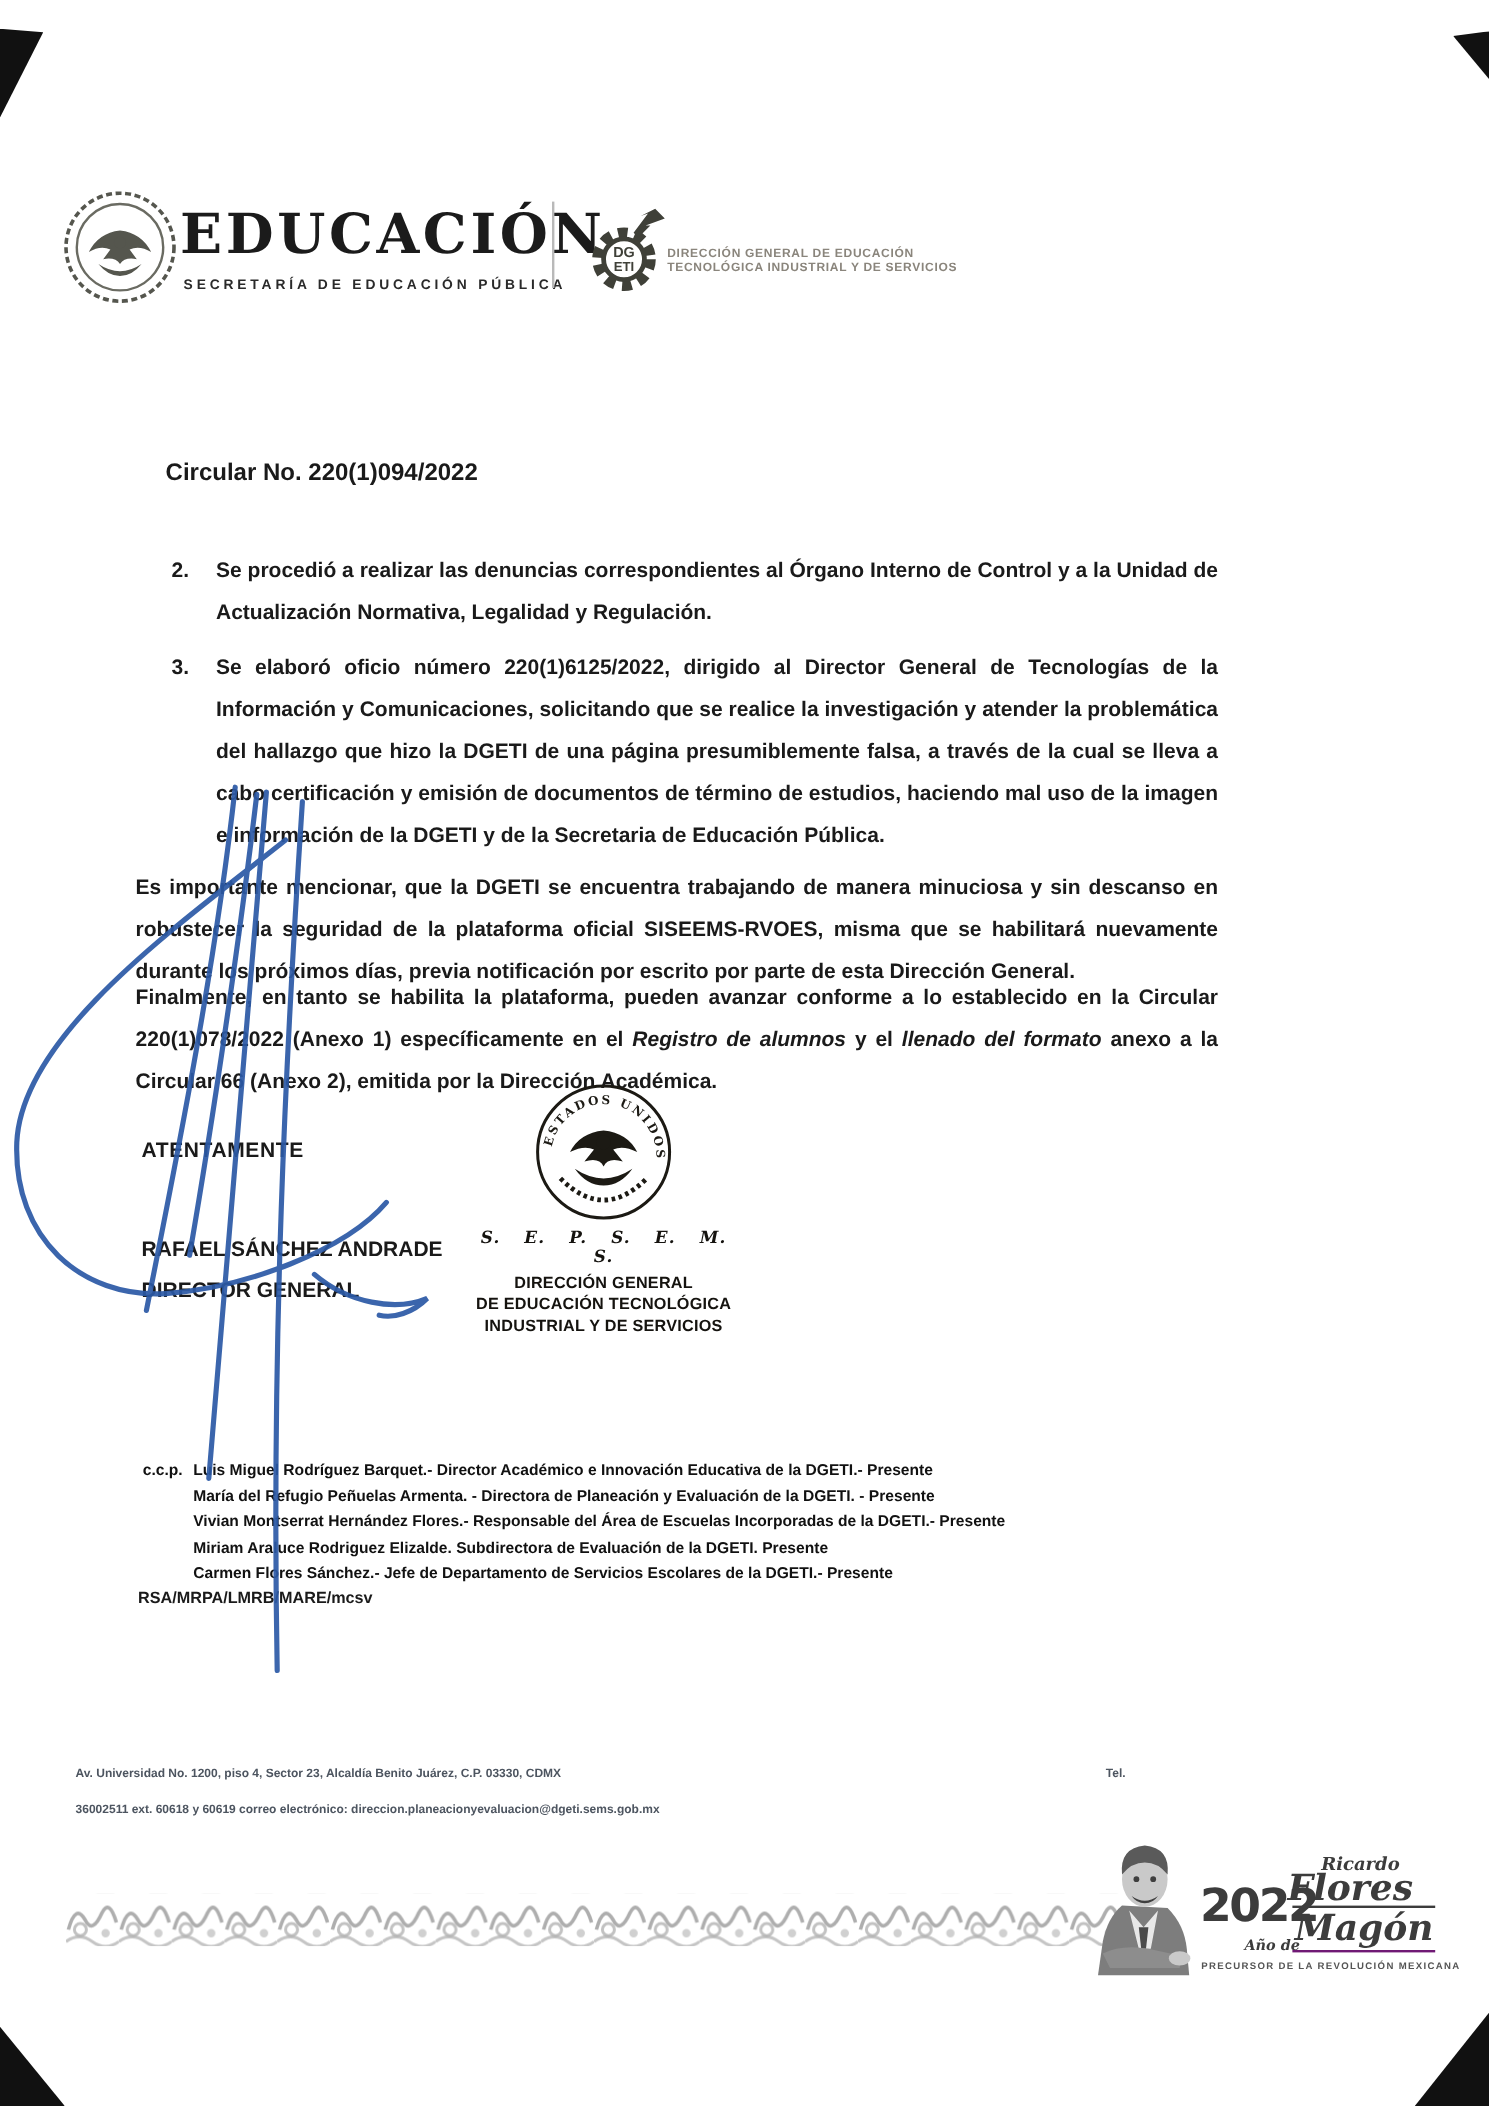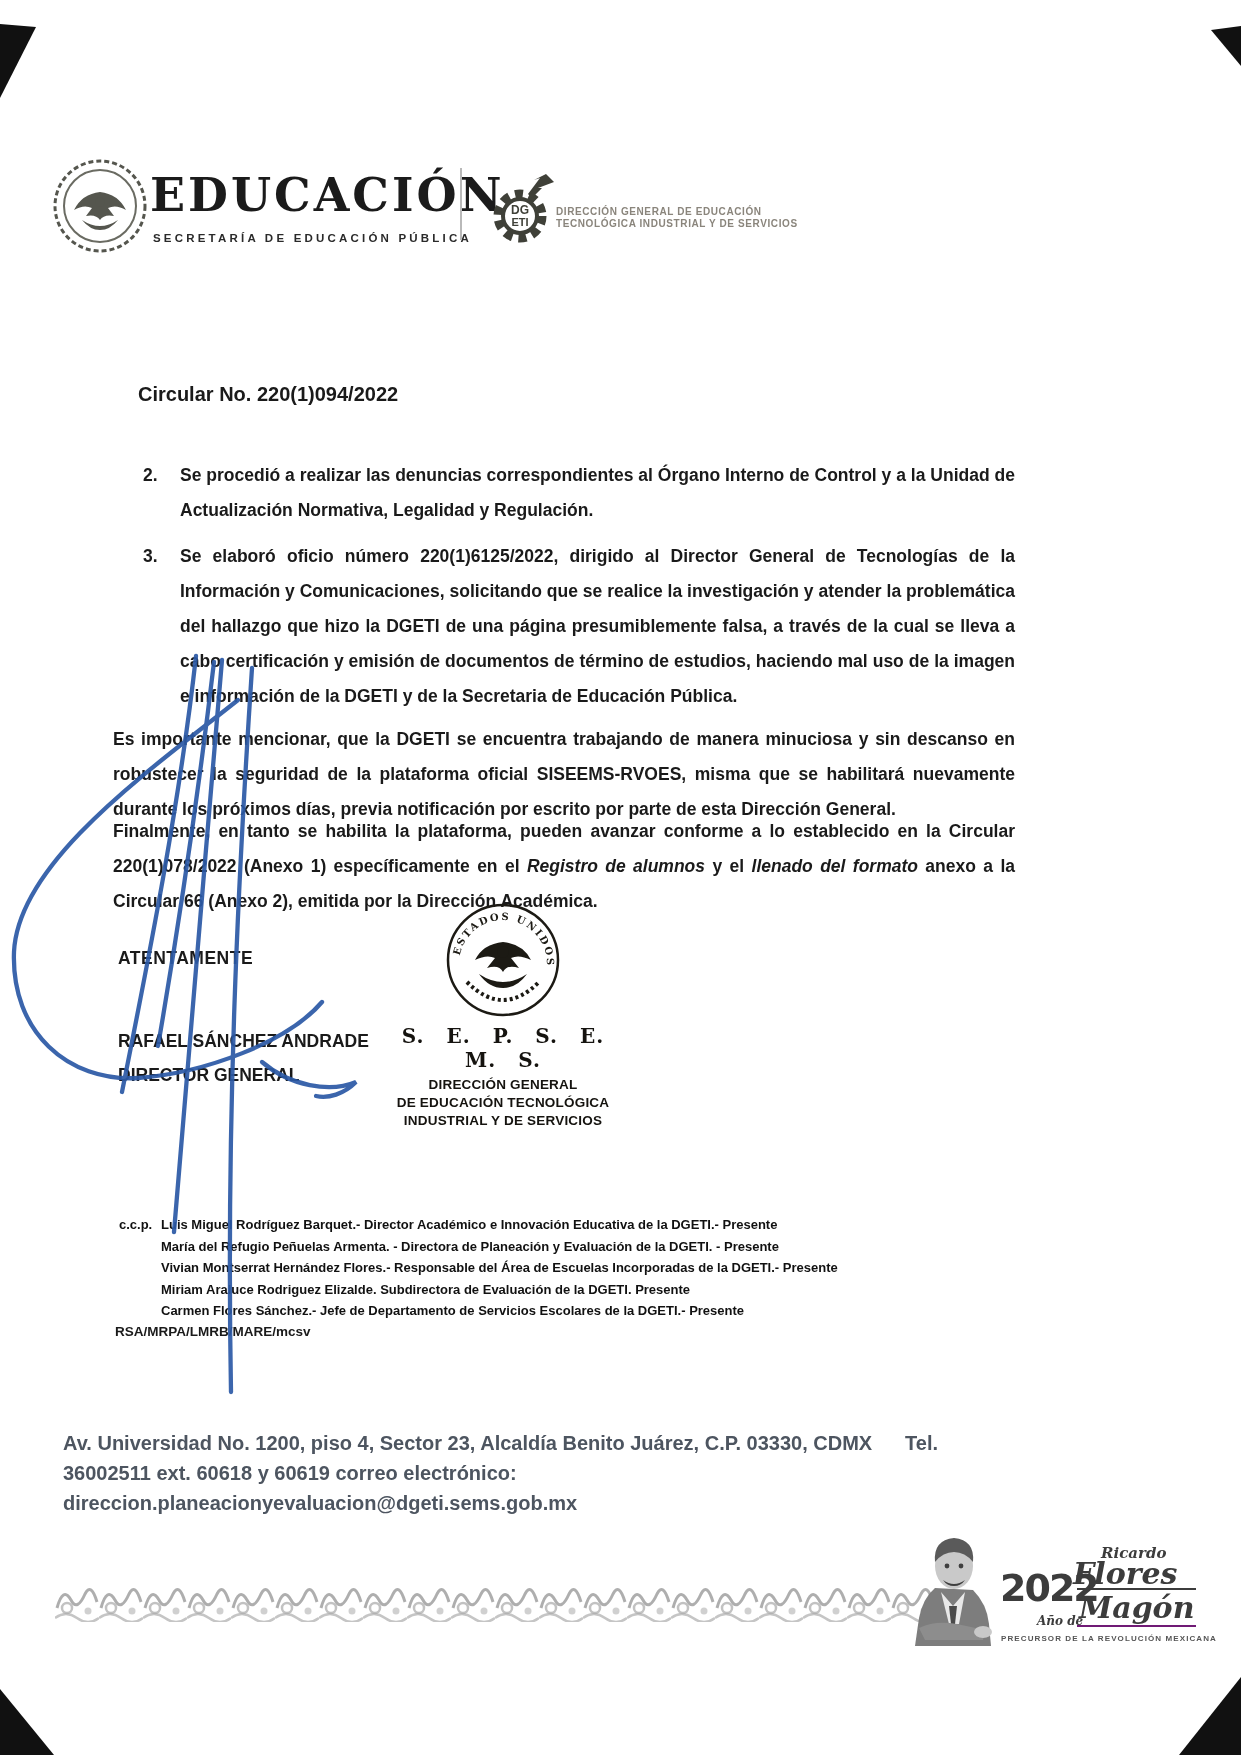--- a/index.html
+++ b/index.html
@@ -36,33 +36,33 @@
   .para{position:absolute;left:113px;width:902px;font-weight:bold;font-size:17.5px;
     line-height:35px;text-align:justify;}
   .p1{top:722px;}
   .p2{top:814px;}
   .ital{font-style:italic;}
   .atent{position:absolute;left:118px;top:948px;font-size:17.5px;font-weight:bold;letter-spacing:.5px;}
   .signer{position:absolute;left:118px;top:1024px;font-size:17.5px;font-weight:bold;line-height:34px;}
   
   .seal-wrap{position:absolute;left:388px;top:902px;width:230px;text-align:center;}
   .seal-svg{display:block;margin:0 auto;}
-  .sep-sems{font-family:"DejaVu Serif",serif;font-weight:bold;font-size:20px;
-    letter-spacing:1px;word-spacing:14px;color:#15130f;margin-top:6px;}
+  .sep-sems{font-family:"DejaVu Serif",serif;font-weight:bold;font-size:14px;
+    letter-spacing:1px;word-spacing:14px;color:#15130f;margin-top:6px;font-style:italic;}
   .seal-cap{font-size:13.5px;font-weight:bold;line-height:18px;color:#15130f;
     letter-spacing:.2px;margin-top:4px;}
   
   .ccp{position:absolute;left:119px;top:1214px;font-size:13px;font-weight:bold;color:#111;}
   .ccp-row{display:flex;line-height:21.5px;}
   .ccp-label{width:42px;flex:0 0 42px;}
   .ccp-ind{margin-left:42px;line-height:21.5px;}
   .ccp-ref{position:absolute;left:115px;top:1324px;font-size:13.5px;font-weight:bold;}
   
-  .footer{position:absolute;left:63px;top:1428px;width:875px;color:#4d5560;
-    font-size:20px;font-weight:bold;line-height:30px;}
+  .footer{position:absolute;left:63px;top:1464px;width:875px;color:#4d5560;
+    font-size:10px;font-weight:bold;line-height:30px;}
   .f-row1{display:flex;justify-content:space-between;}
   
   .band{position:absolute;left:55px;top:1578px;}
   .emblem{position:absolute;left:905px;top:1528px;width:270px;height:130px;}
   .emblem .y2022{position:absolute;left:95px;top:38px;font-size:38px;font-weight:bold;
     color:#3c3c3c;letter-spacing:-2px;font-family:"DejaVu Sans",sans-serif;}
   .emblem .anode{position:absolute;left:132px;top:86px;font-size:12px;font-weight:bold;
     font-style:italic;color:#3c3c3c;font-family:"DejaVu Serif",serif;}
   .emblem .ricardo{position:absolute;left:196px;top:16px;font-size:15px;font-weight:bold;
     font-style:italic;color:#3c3c3c;font-family:"DejaVu Serif",serif;}

